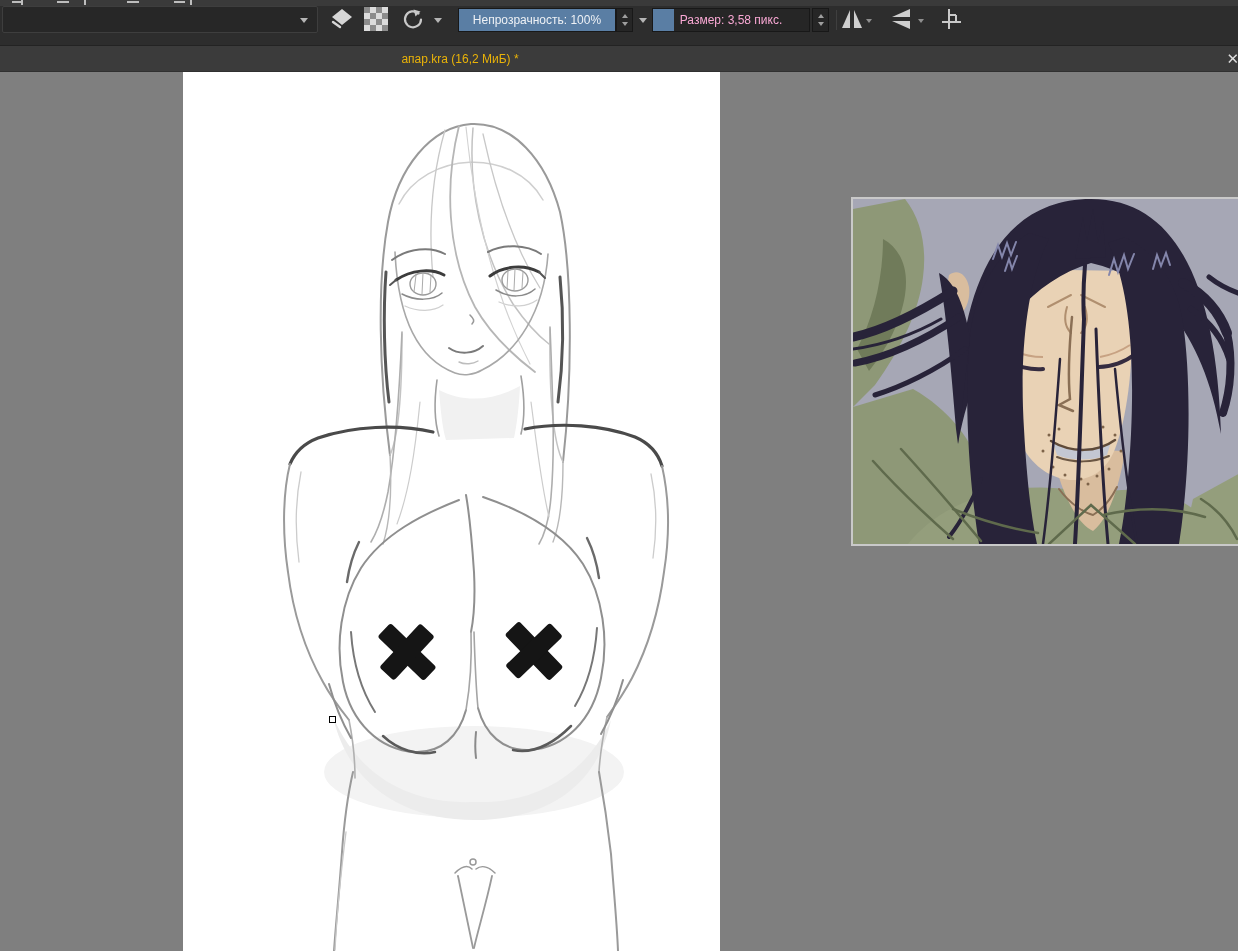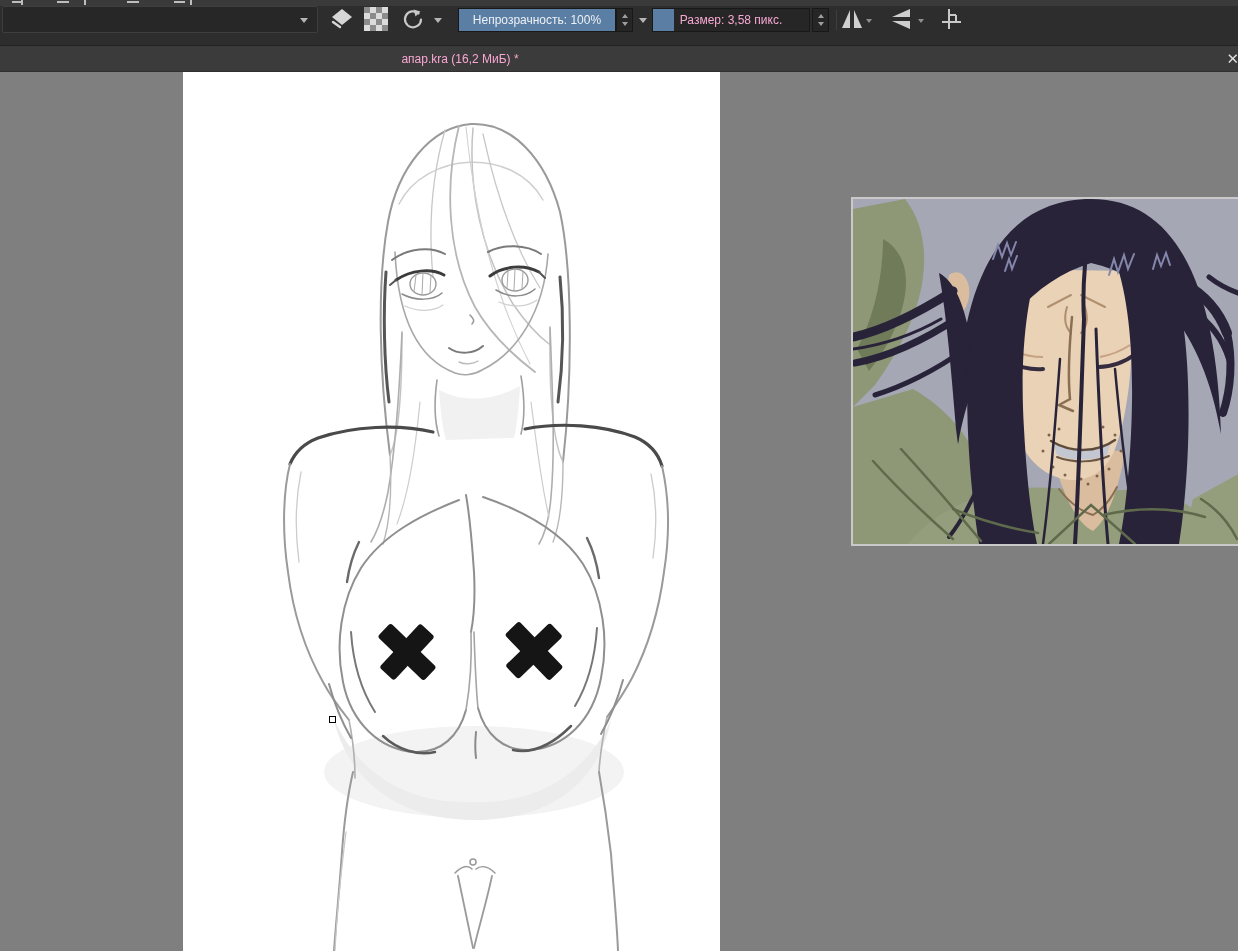--- a/index.html
+++ b/index.html
@@ -35,21 +35,21 @@
   .spin-up { width:0; height:0; border-left:3.5px solid transparent; border-right:3.5px solid transparent;
              border-bottom:4px solid #9f9f9f; }
   .spin-dn { width:0; height:0; border-left:3.5px solid transparent; border-right:3.5px solid transparent;
              border-top:4px solid #9f9f9f; }
   .sep { position:absolute; top:10px; width:1px; height:20px; background:#3f3f3f; }
 
   
   #tabbar { left:0; top:46px; width:1238px; height:26px; background:#3b3b3b;
             border-bottom:1px solid #303030; }
   #tab-title { position:absolute; left:0; top:0; width:920px; height:26px; line-height:26px;
-               text-align:center; font-size:12px; color:#f9a8d4; }
+               text-align:center; font-size:12px; color:#eab308; }
   #tab-close { position:absolute; right:-4px; top:0; height:26px; line-height:25px;
                font-size:15px; color:#dcdcdc; padding:0 3px; cursor:default; }
 
   
   #canvas { left:183px; top:72px; width:537px; height:879px; background:#ffffff; }
   #cursor { position:absolute; left:146px; top:644px; width:7px; height:7px;
             border:1px solid #000; background:#fff; }
 
   
   #ref { left:851px; top:197px; width:395px; height:349px; border:2px solid #c9c9c9;

